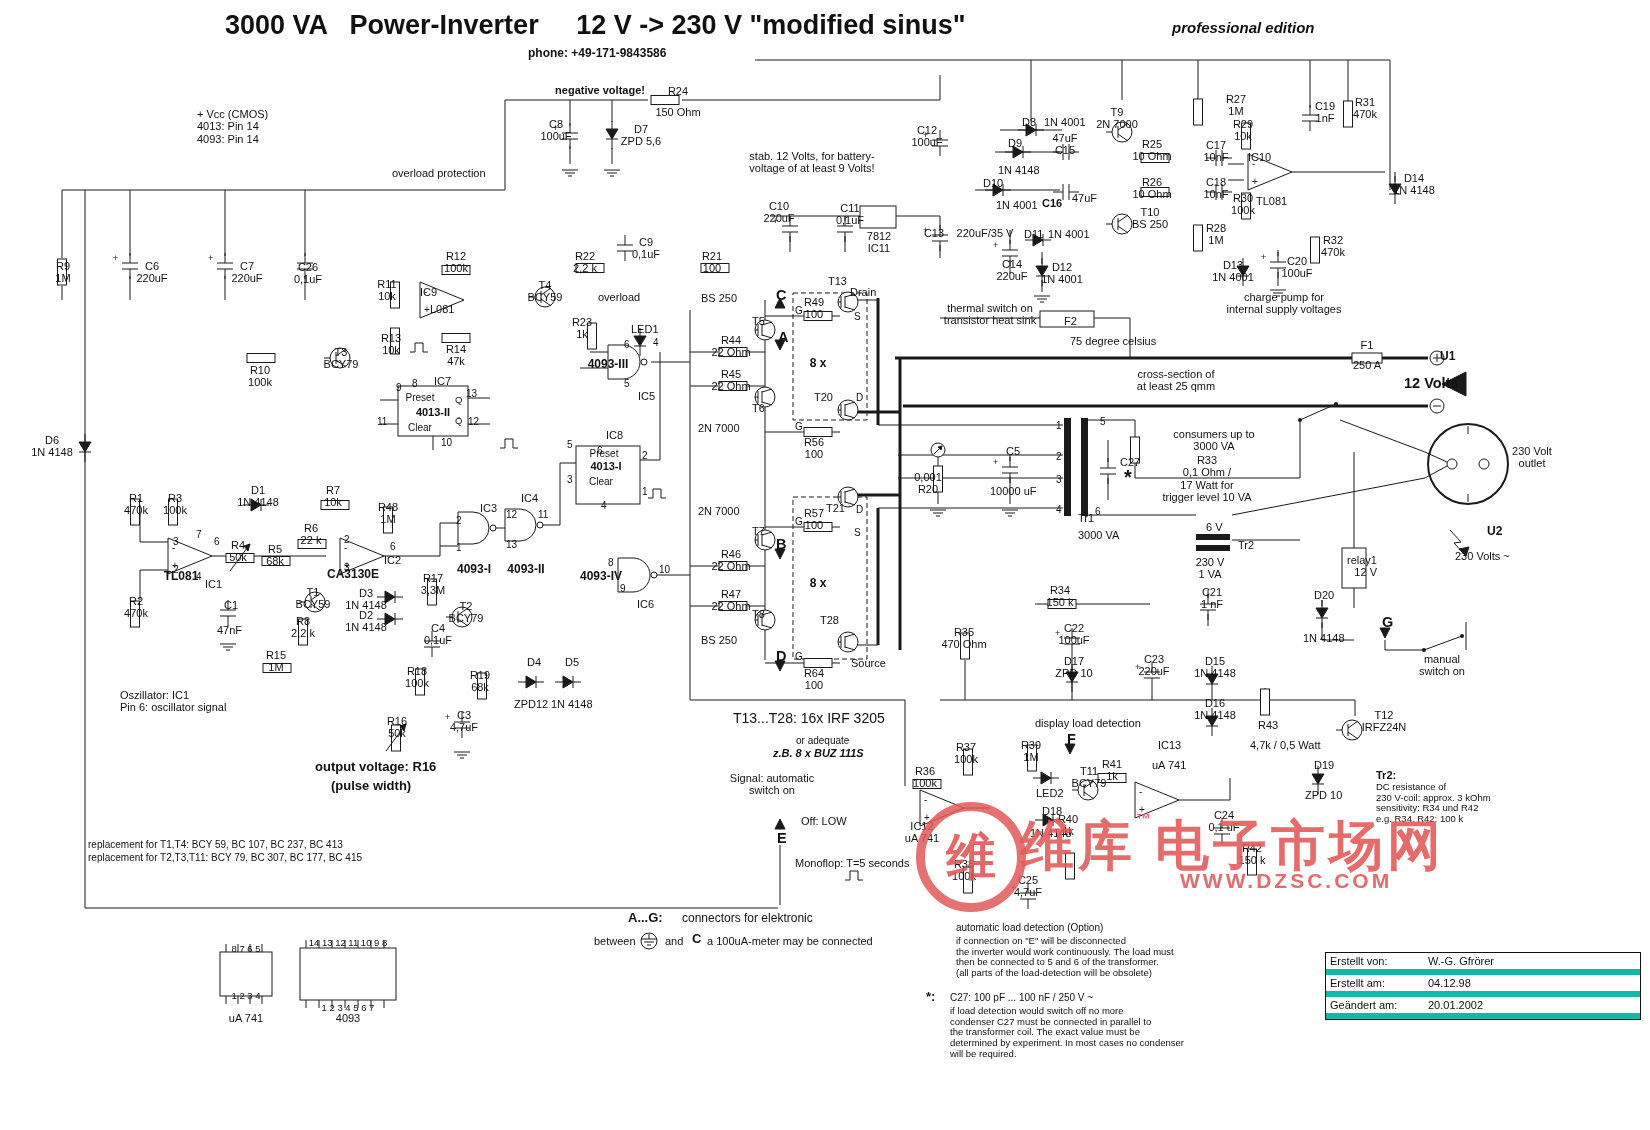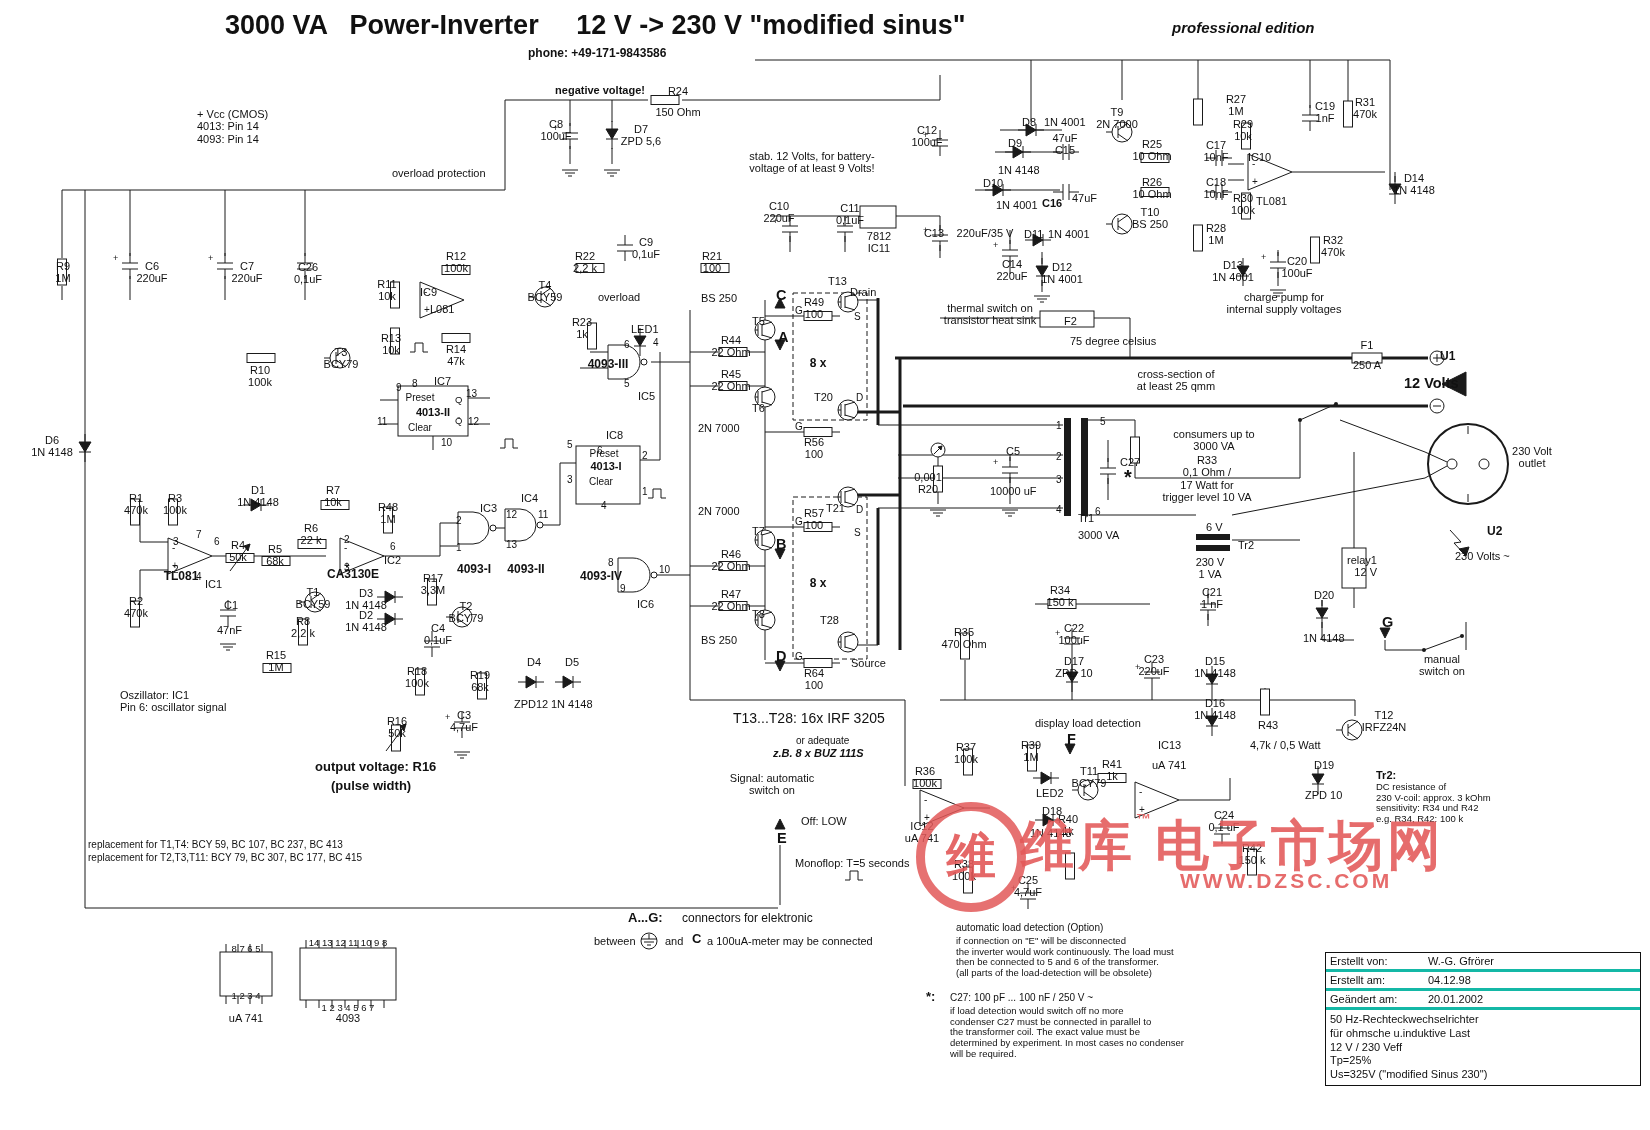--- a/index.html
+++ b/index.html
@@ -10,21 +10,21 @@
        white-space:pre-line;line-height:1.13;z-index:3}
   .ctr{transform:translateX(-50%);text-align:center}
   .b{font-weight:700}.i{font-style:italic}
   .s8{font-size:10px}.s9{font-size:9.5px}.s10{font-size:10px}
   .s12{font-size:12px}.s13{font-size:13px}.s14{font-size:14.5px}.s15{font-size:14px}.s18{font-size:20px}
   .hdr-title{position:absolute;left:225px;top:10px;font-size:27px;font-weight:700;white-space:pre;z-index:3}
   .hdr-phone{position:absolute;left:528px;top:46px;font-size:12px;font-weight:700;z-index:3}
   .hdr-edition{position:absolute;left:1172px;top:19px;font-size:15px;font-weight:700;font-style:italic;z-index:3}
   .infobox{position:absolute;left:1325px;top:952px;width:314px;border:1px solid #111;background:#fff;z-index:4;
            font:11px "Liberation Sans",sans-serif}
-  .irow{display:flex;border-bottom:3px solid #14b8a6;padding:2px 4px;gap:6px;align-items:center}
+  .irow{display:flex;border-bottom:6px solid #14b8a6;padding:2px 4px;gap:6px;align-items:center}
   .irow .k{width:92px;flex:none}
   .idesc{padding:3px 4px;white-space:pre-line;line-height:1.25}
   .wm{position:absolute;inset:0;pointer-events:none;z-index:5}
   .wm-logo{position:absolute;left:916px;top:802px;width:92px;height:92px;border:9px solid rgba(226,88,88,.85);
            border-radius:50%;display:flex;align-items:center;justify-content:center;
            font-size:50px;font-weight:700;color:rgba(226,88,88,.9)}
   .wm-brand{position:absolute;left:1020px;top:810px;font-weight:700;font-size:54px;letter-spacing:4px;
             color:rgba(226,88,88,.88);white-space:nowrap}
   .wm-tm{font-size:15px;vertical-align:top;font-weight:700}
   .wm-url{position:absolute;left:1180px;top:869px;font-weight:700;font-size:21px;letter-spacing:3px;
@@ -1073,25 +1073,20 @@
       <span>W.-G. Gfrörer</span>
     </div>
     <div class="irow">
       <span class="k">Erstellt am:</span>
       <span>04.12.98</span>
     </div>
     <div class="irow">
       <span class="k">Geändert am:</span>
       <span>20.01.2002</span>
     </div>
-    <div class="idesc">50 Hz-Rechteckwechselrichter
-für ohmsche u.induktive Last
-12 V / 230 Veff
-Tp=25%
-Us=325V ("modified Sinus 230")</div>
   </div>
 
   <div class="wm">
     <div class="wm-logo">
       <span>维</span>
     </div>
     <div class="wm-brand"><span>维库</span><sup class="wm-tm">™</sup><span>电子市场网</span></div>
     <div class="wm-url">WWW.DZSC.COM</div>
   </div>
 </div>

